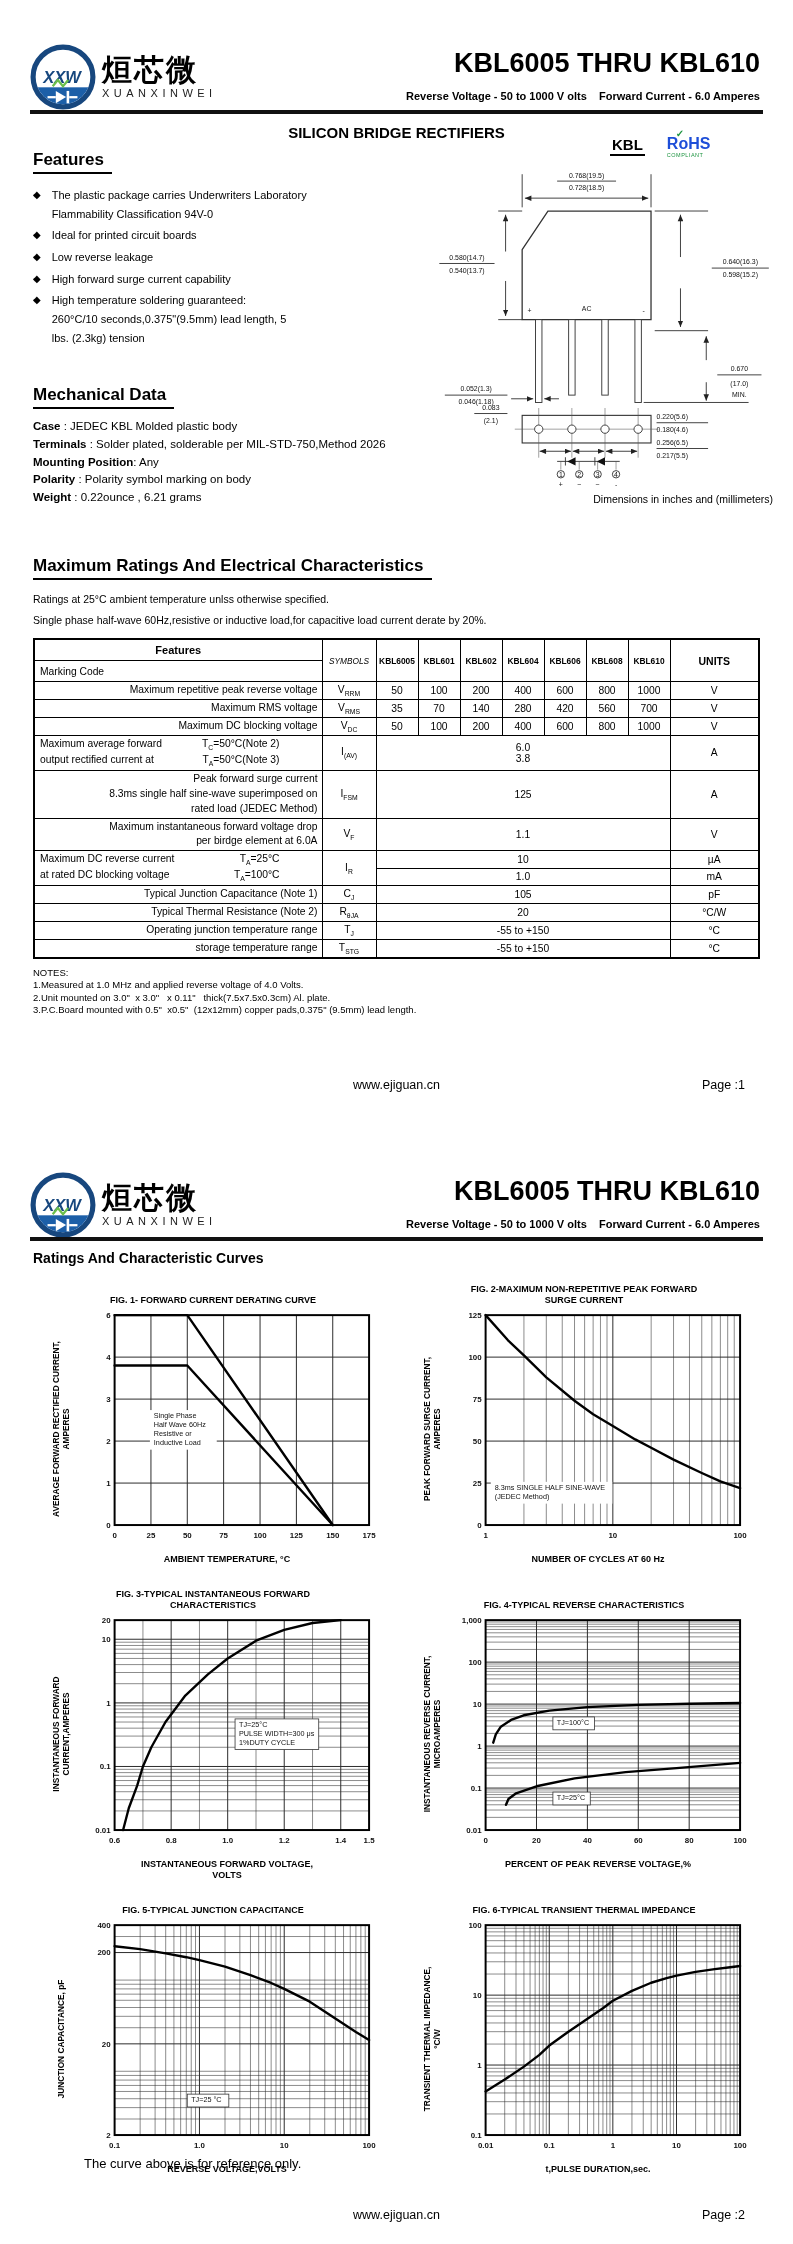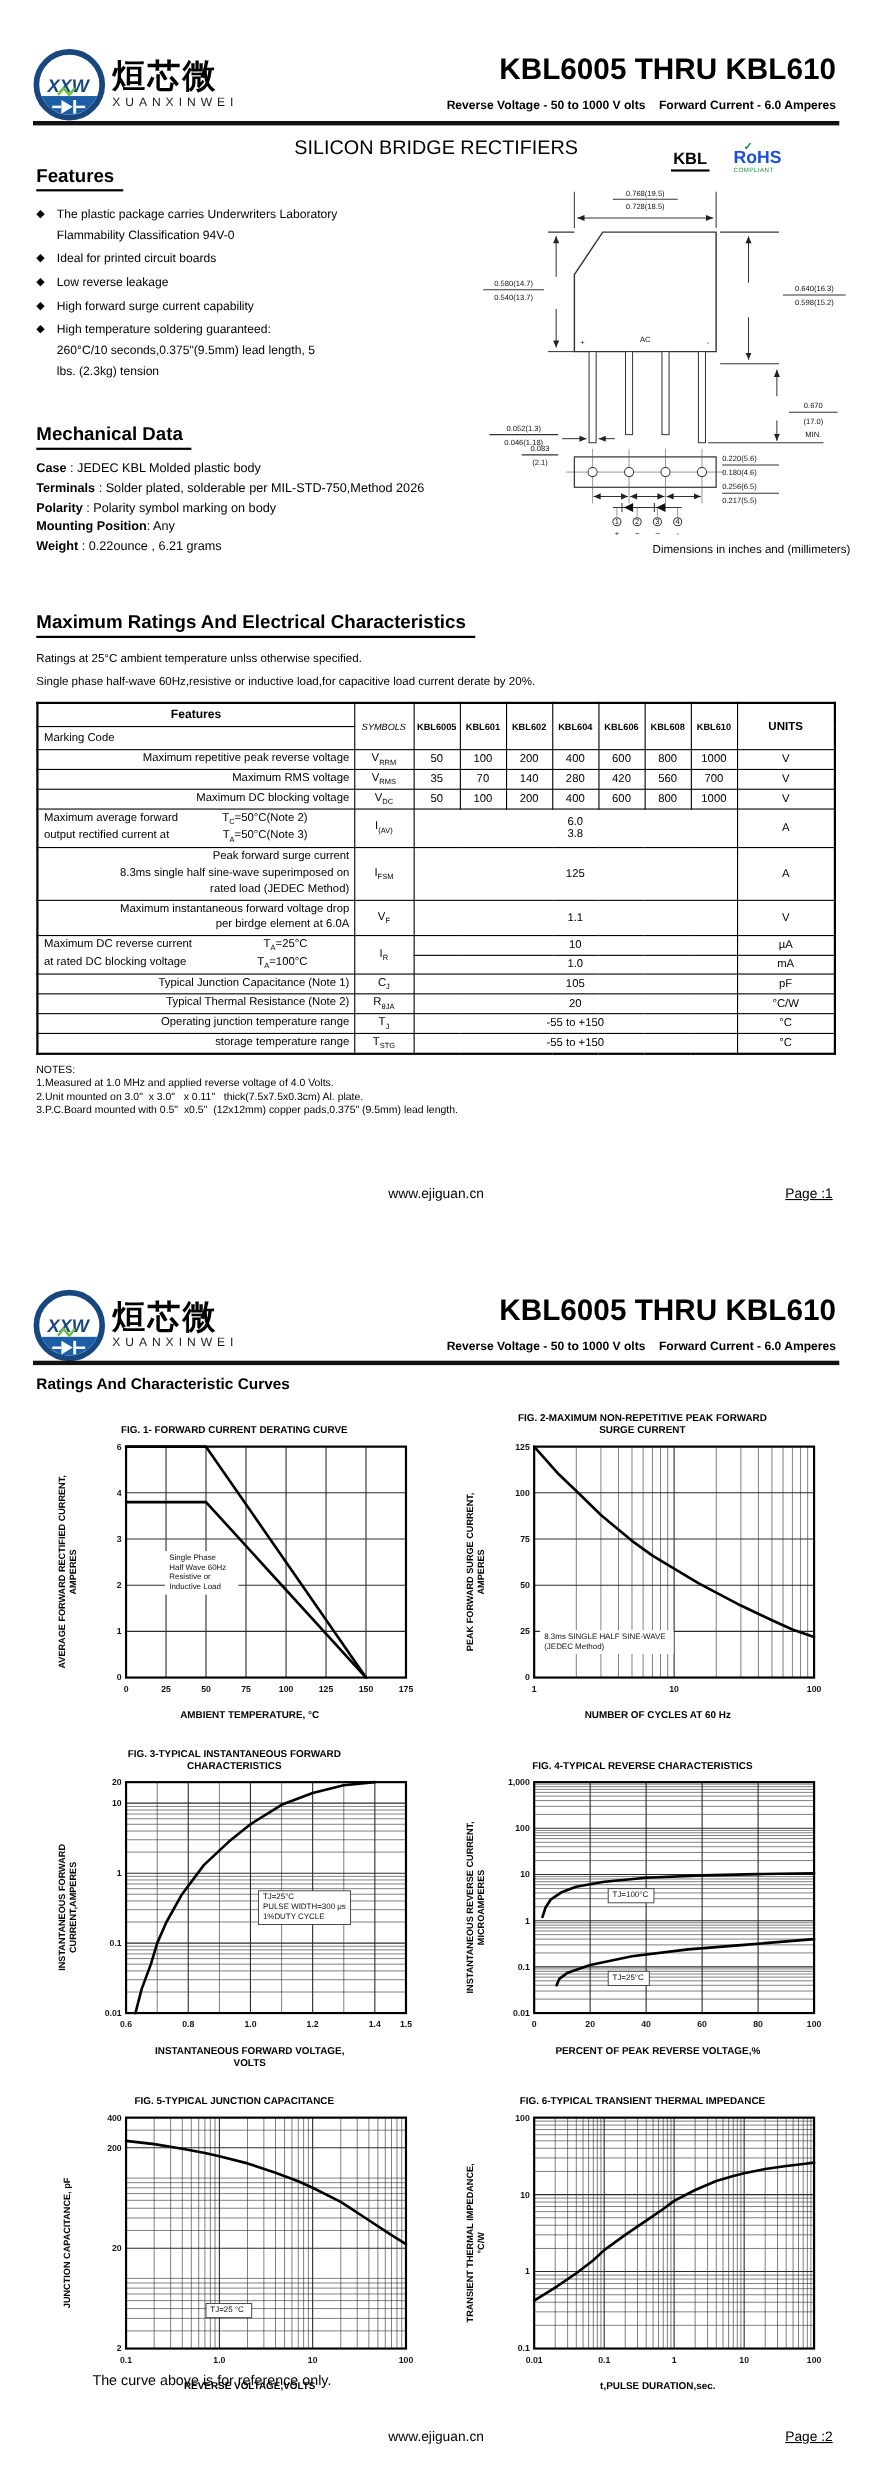--- a/index.html
+++ b/index.html
@@ -14,21 +14,21 @@
   .brand-en{font-size:11px;letter-spacing:4.5px;color:#222;margin-top:2px;}
   .doc-title{position:absolute;right:33px;top:48px;font-size:27px;font-weight:bold;}
   .doc-sub{position:absolute;right:33px;top:90px;font-size:11px;font-weight:bold;white-space:pre;}
   .hdr-rule{position:absolute;left:30px;right:30px;height:4px;background:#111;}
   .sheet1 .hdr-rule{top:110px;}
   .sheet2 .hdr-rule{top:117px;}
   .sheet2 .hdr-logo{top:52px;}
   .sheet2 .doc-title{top:56px;}
   .sheet2 .doc-sub{top:98px;}
 
-  .product-heading{position:absolute;left:0;right:0;top:124px;text-align:center;font-size:18px;font-weight:normal;}
+  .product-heading{position:absolute;left:0;right:0;top:124px;text-align:center;font-size:15px;font-weight:bold;}
 
   .h1{font-weight:bold;font-size:17px;border-bottom:2.5px solid #000;display:inline-block;padding:0 8px 2px 0;}
 
   
   .features{position:absolute;left:33px;top:150px;width:365px;}
   .feat-list{margin-top:12px;}
   .feat-item{display:flex;gap:11px;font-size:11px;line-height:1.7;margin-bottom:3px;}
   .feat-item .bullet{font-size:10px;line-height:1.8;}
   .feat-text{white-space:pre-line;width:320px;}
 
@@ -71,21 +71,21 @@
   .pline{line-height:1.45;}
   .pline.split{display:flex;}
   .pline.split .cond{margin-left:auto;padding-right:38px;}
   .notes{margin-top:8px;}
   .note-line{font-size:9.5px;line-height:1.32;white-space:pre-wrap;}
 
   
   .footer{position:absolute;left:0;right:0;text-align:center;font-size:12.5px;}
   .sheet1 .footer{bottom:28px;}
   .sheet2 .footer{bottom:22px;}
-  .footer .pg{position:absolute;right:36px;text-decoration:underline;}
+  .footer .pg{position:absolute;right:48px;}
 
   
   .curves-heading{position:absolute;left:33px;top:130px;font-size:14px;font-weight:bold;}
   .figs{position:absolute;left:26px;top:160px;width:744px;display:grid;grid-template-columns:374px 368px;grid-auto-rows:301px;row-gap:4px;}
   .fig{display:flex;flex-direction:column;align-items:center;}
   .fig-title{height:26px;display:flex;align-items:flex-end;justify-content:center;font-size:9px;font-weight:bold;white-space:pre-line;text-align:center;line-height:1.2;}
   .fig-body{display:flex;align-items:center;margin-top:2px;}
   .fig-ylabel{width:26px;height:242px;position:relative;}
   .fig-ylabel span{position:absolute;left:50%;top:50%;transform:translate(-50%,-50%) rotate(-90deg);width:242px;text-align:center;font-size:8.3px;font-weight:bold;white-space:pre-line;line-height:1.2;display:block;}
   .fig-svg{width:302px;height:242px;}
@@ -153,22 +153,22 @@
 lbs. (2.3kg) tension</span>
         </div>
       </div>
   </div>
 
   <div class="mech">
     <span class="h1">Mechanical Data</span>
     <div class="mech-rows">
         <div class="mech-row"><b>Case</b> : JEDEC KBL Molded plastic body</div>
         <div class="mech-row"><b>Terminals</b> : Solder plated, solderable per MIL-STD-750,Method 2026</div>
+        <div class="mech-row"><b>Mounting Position</b>: Any</div>
         <div class="mech-row"><b>Polarity</b> : Polarity symbol  marking on body</div>
-        <div class="mech-row"><b>Mounting Position</b>: Any</div>
         <div class="mech-row"><b>Weight</b> : 0.22ounce , 6.21 grams</div>
       </div>
   </div>
 
   <div class="pkg">
     <div class="pkg-head">
       <span class="kbl-label">KBL</span>
       <span class="rohs">
         <span class="rohs-check">✓</span>
         <span class="rohs-main">RoHS</span>

